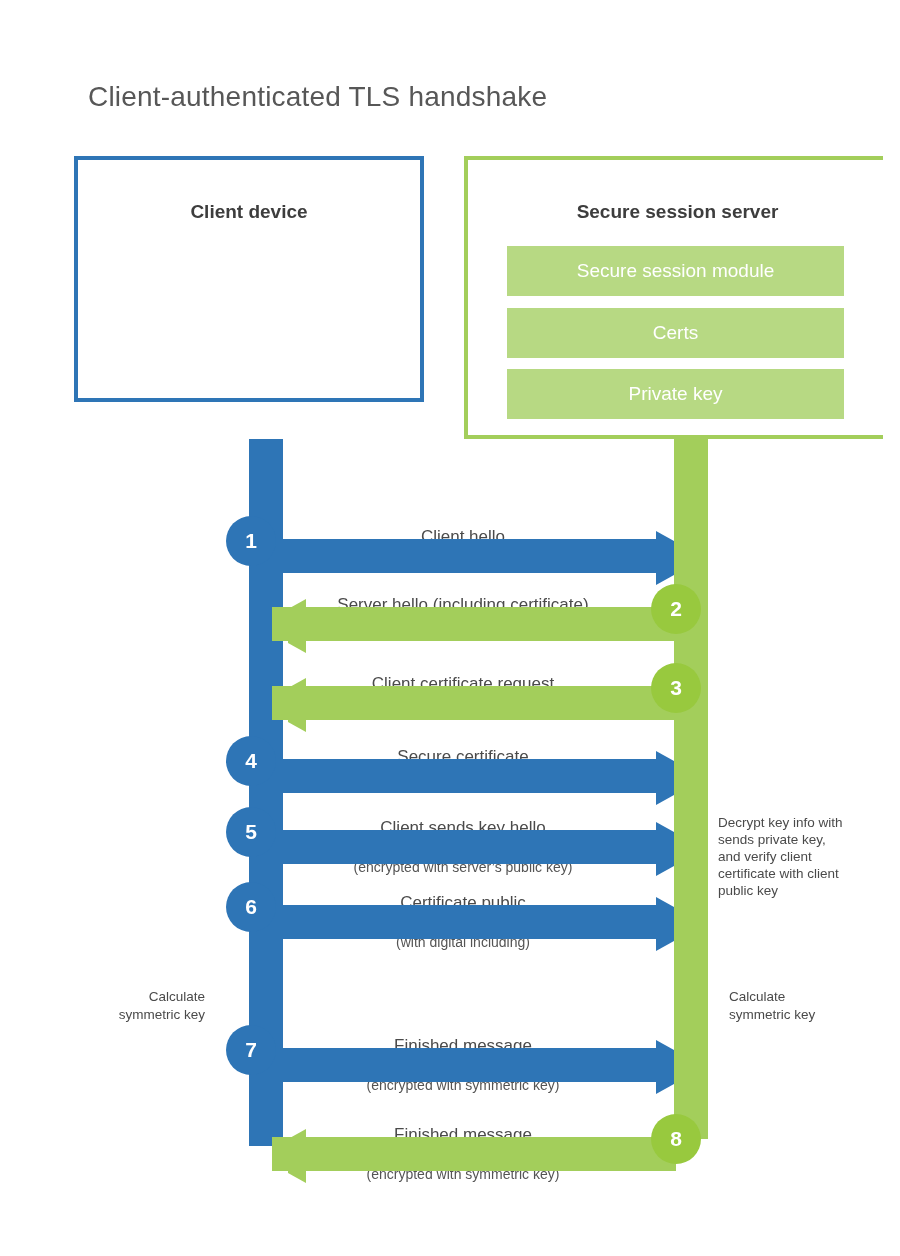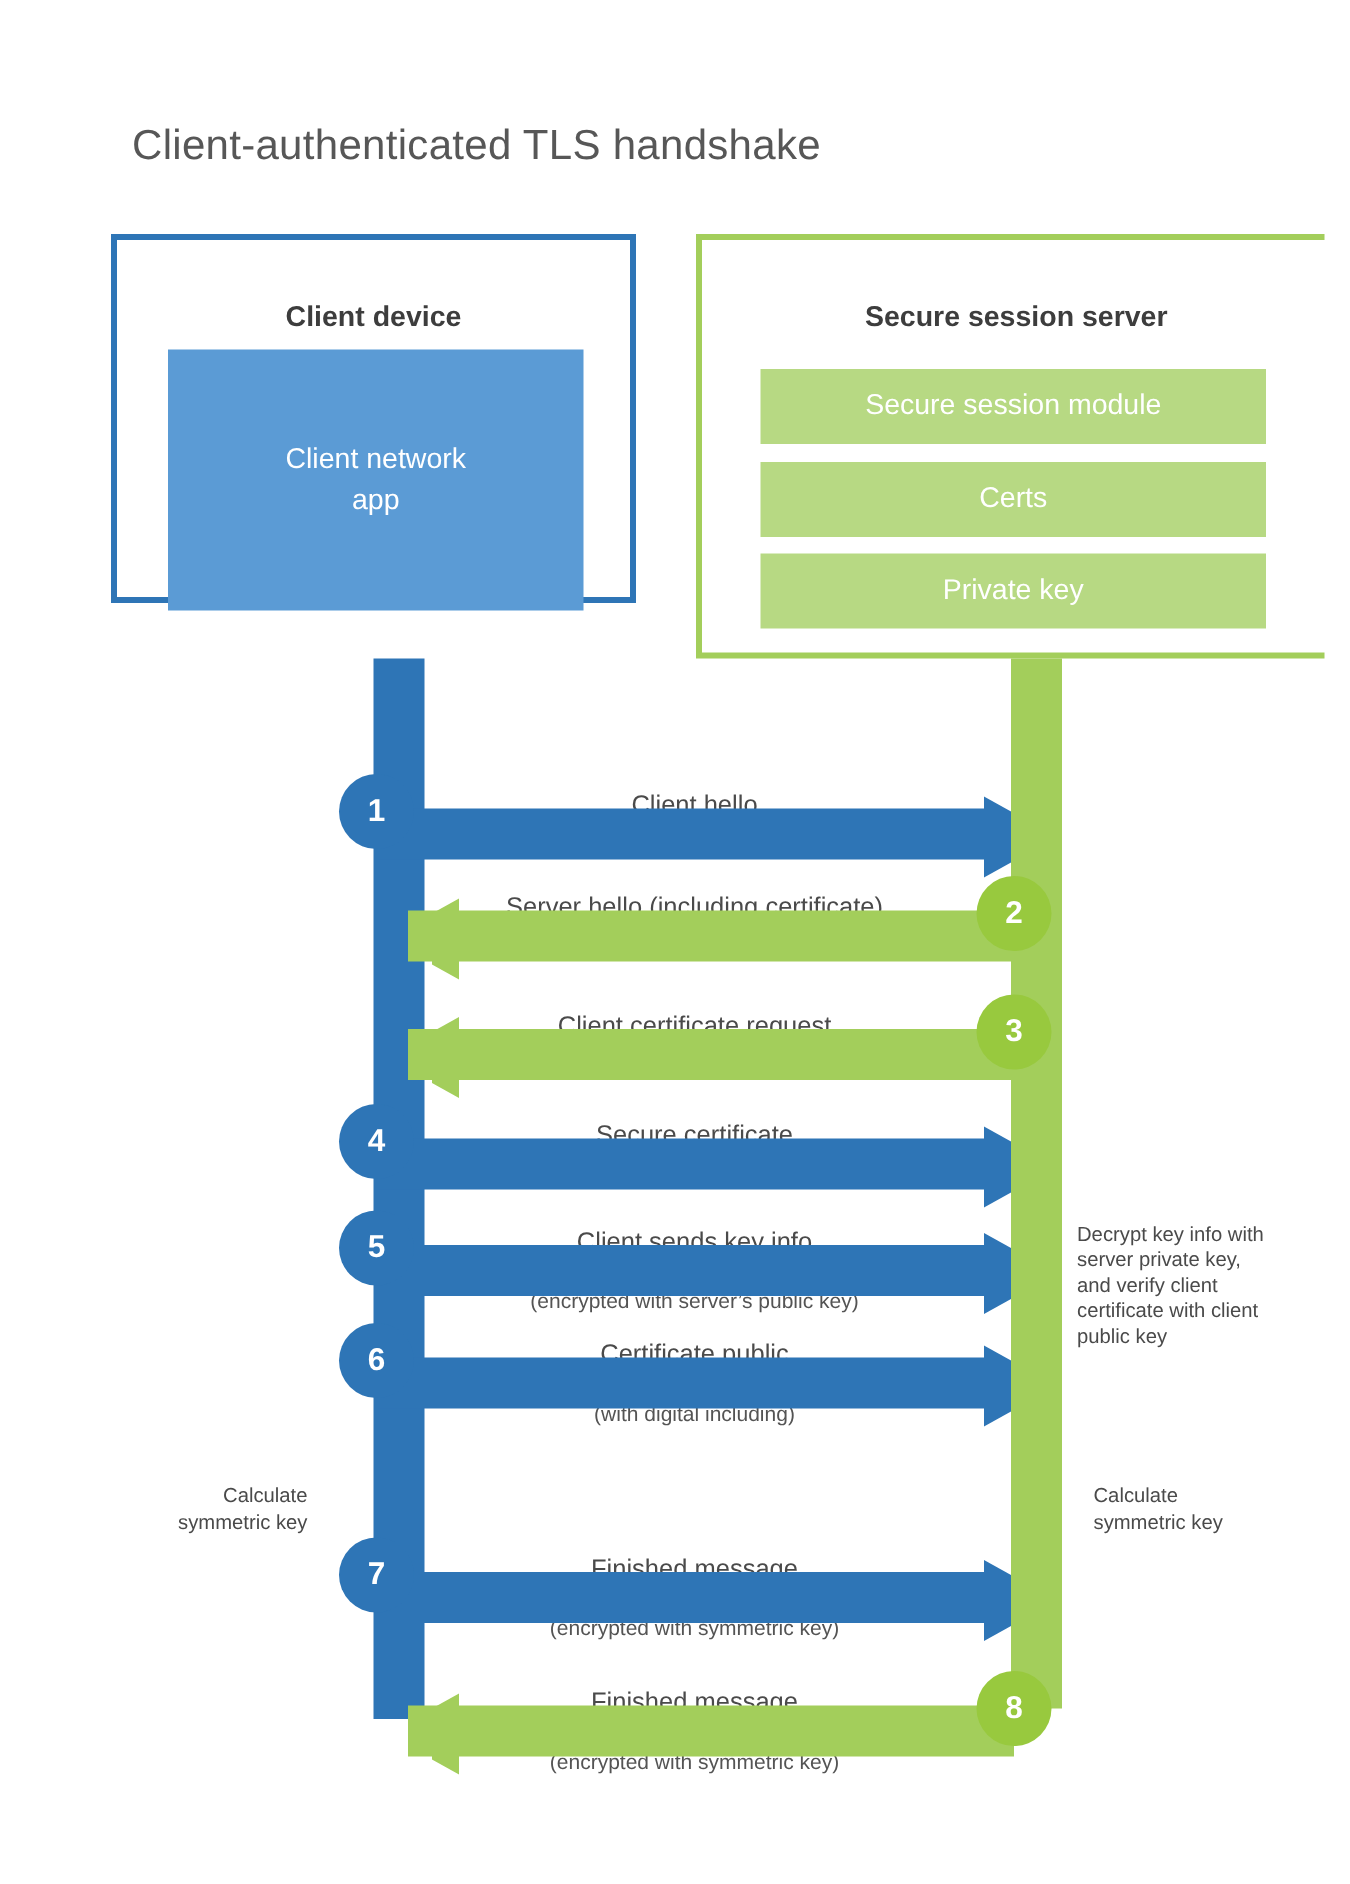--- a/index.html
+++ b/index.html
@@ -59,22 +59,20 @@
 </style>
 </head>
 <body>
 
 <div class="canvas">
 
   <div class="page-title">Client-authenticated TLS handshake</div>
 
   <div class="device-box" id="client-box">
     <div class="box-title">Client device</div>
-    <div class="client-module">Client network
-app</div>
   </div>
 
   <div class="device-box" id="server-box">
     <div class="box-title">Secure session server</div>
     <div class="server-module" id="server-module-0">Secure session module</div>
     <div class="server-module" id="server-module-2">Private key</div>
     <div class="server-module" id="server-module-1">Certs</div>
   </div>
 
   <div class="lifeline" id="client-lifeline"></div>
@@ -103,21 +101,21 @@
         <span>4</span>
       </div>
       <div class="msg-line blue" style="left:218px;top:725px;width:405px"></div>
       <div class="msg-head right" style="left:622px;top:717px"></div>
       <div class="msg-label" style="top:696px">Secure certificate</div>
       <div class="msg-circle blue" style="left:192px;top:773px">
         <span>5</span>
       </div>
       <div class="msg-line blue" style="left:218px;top:796px;width:405px"></div>
       <div class="msg-head right" style="left:622px;top:788px"></div>
-      <div class="msg-label" style="top:767px">Client sends key info</div>
+      <div class="msg-label" style="top:767px">Client sends key hello</div>
       <div class="msg-sublabel" style="top:808px">(encrypted with server’s public key)</div>
       <div class="msg-circle blue" style="left:192px;top:848px">
         <span>6</span>
       </div>
       <div class="msg-line blue" style="left:218px;top:871px;width:405px"></div>
       <div class="msg-head right" style="left:622px;top:863px"></div>
       <div class="msg-label" style="top:842px">Certificate public</div>
       <div class="msg-sublabel" style="top:883px">(with digital including)</div>
       <div class="msg-circle blue" style="left:192px;top:991px">
         <span>7</span>
@@ -128,17 +126,17 @@
       <div class="msg-sublabel" style="top:1026px">(encrypted with symmetric key)</div>
       <div class="msg-circle green" style="left:617px;top:1080px">
         <span>8</span>
       </div>
       <div class="msg-head left" style="left:220px;top:1095px"></div>
       <div class="msg-line green" style="left:238px;top:1103px;width:404px"></div>
       <div class="msg-label" style="top:1074px">Finished message</div>
       <div class="msg-sublabel" style="top:1115px">(encrypted with symmetric key)</div>
     </div>
 
-  <div class="side-note" id="decrypt-note">Decrypt key info with server private key, and verify client certificate with client public key</div>
+  <div class="side-note" id="decrypt-note">Decrypt key info with sends private key, and verify client certificate with client public key</div>
   <div class="side-note" id="calc-left">Calculate symmetric key</div>
   <div class="side-note" id="calc-right">Calculate symmetric key</div>
 
 </div>
 
 </body></html>

